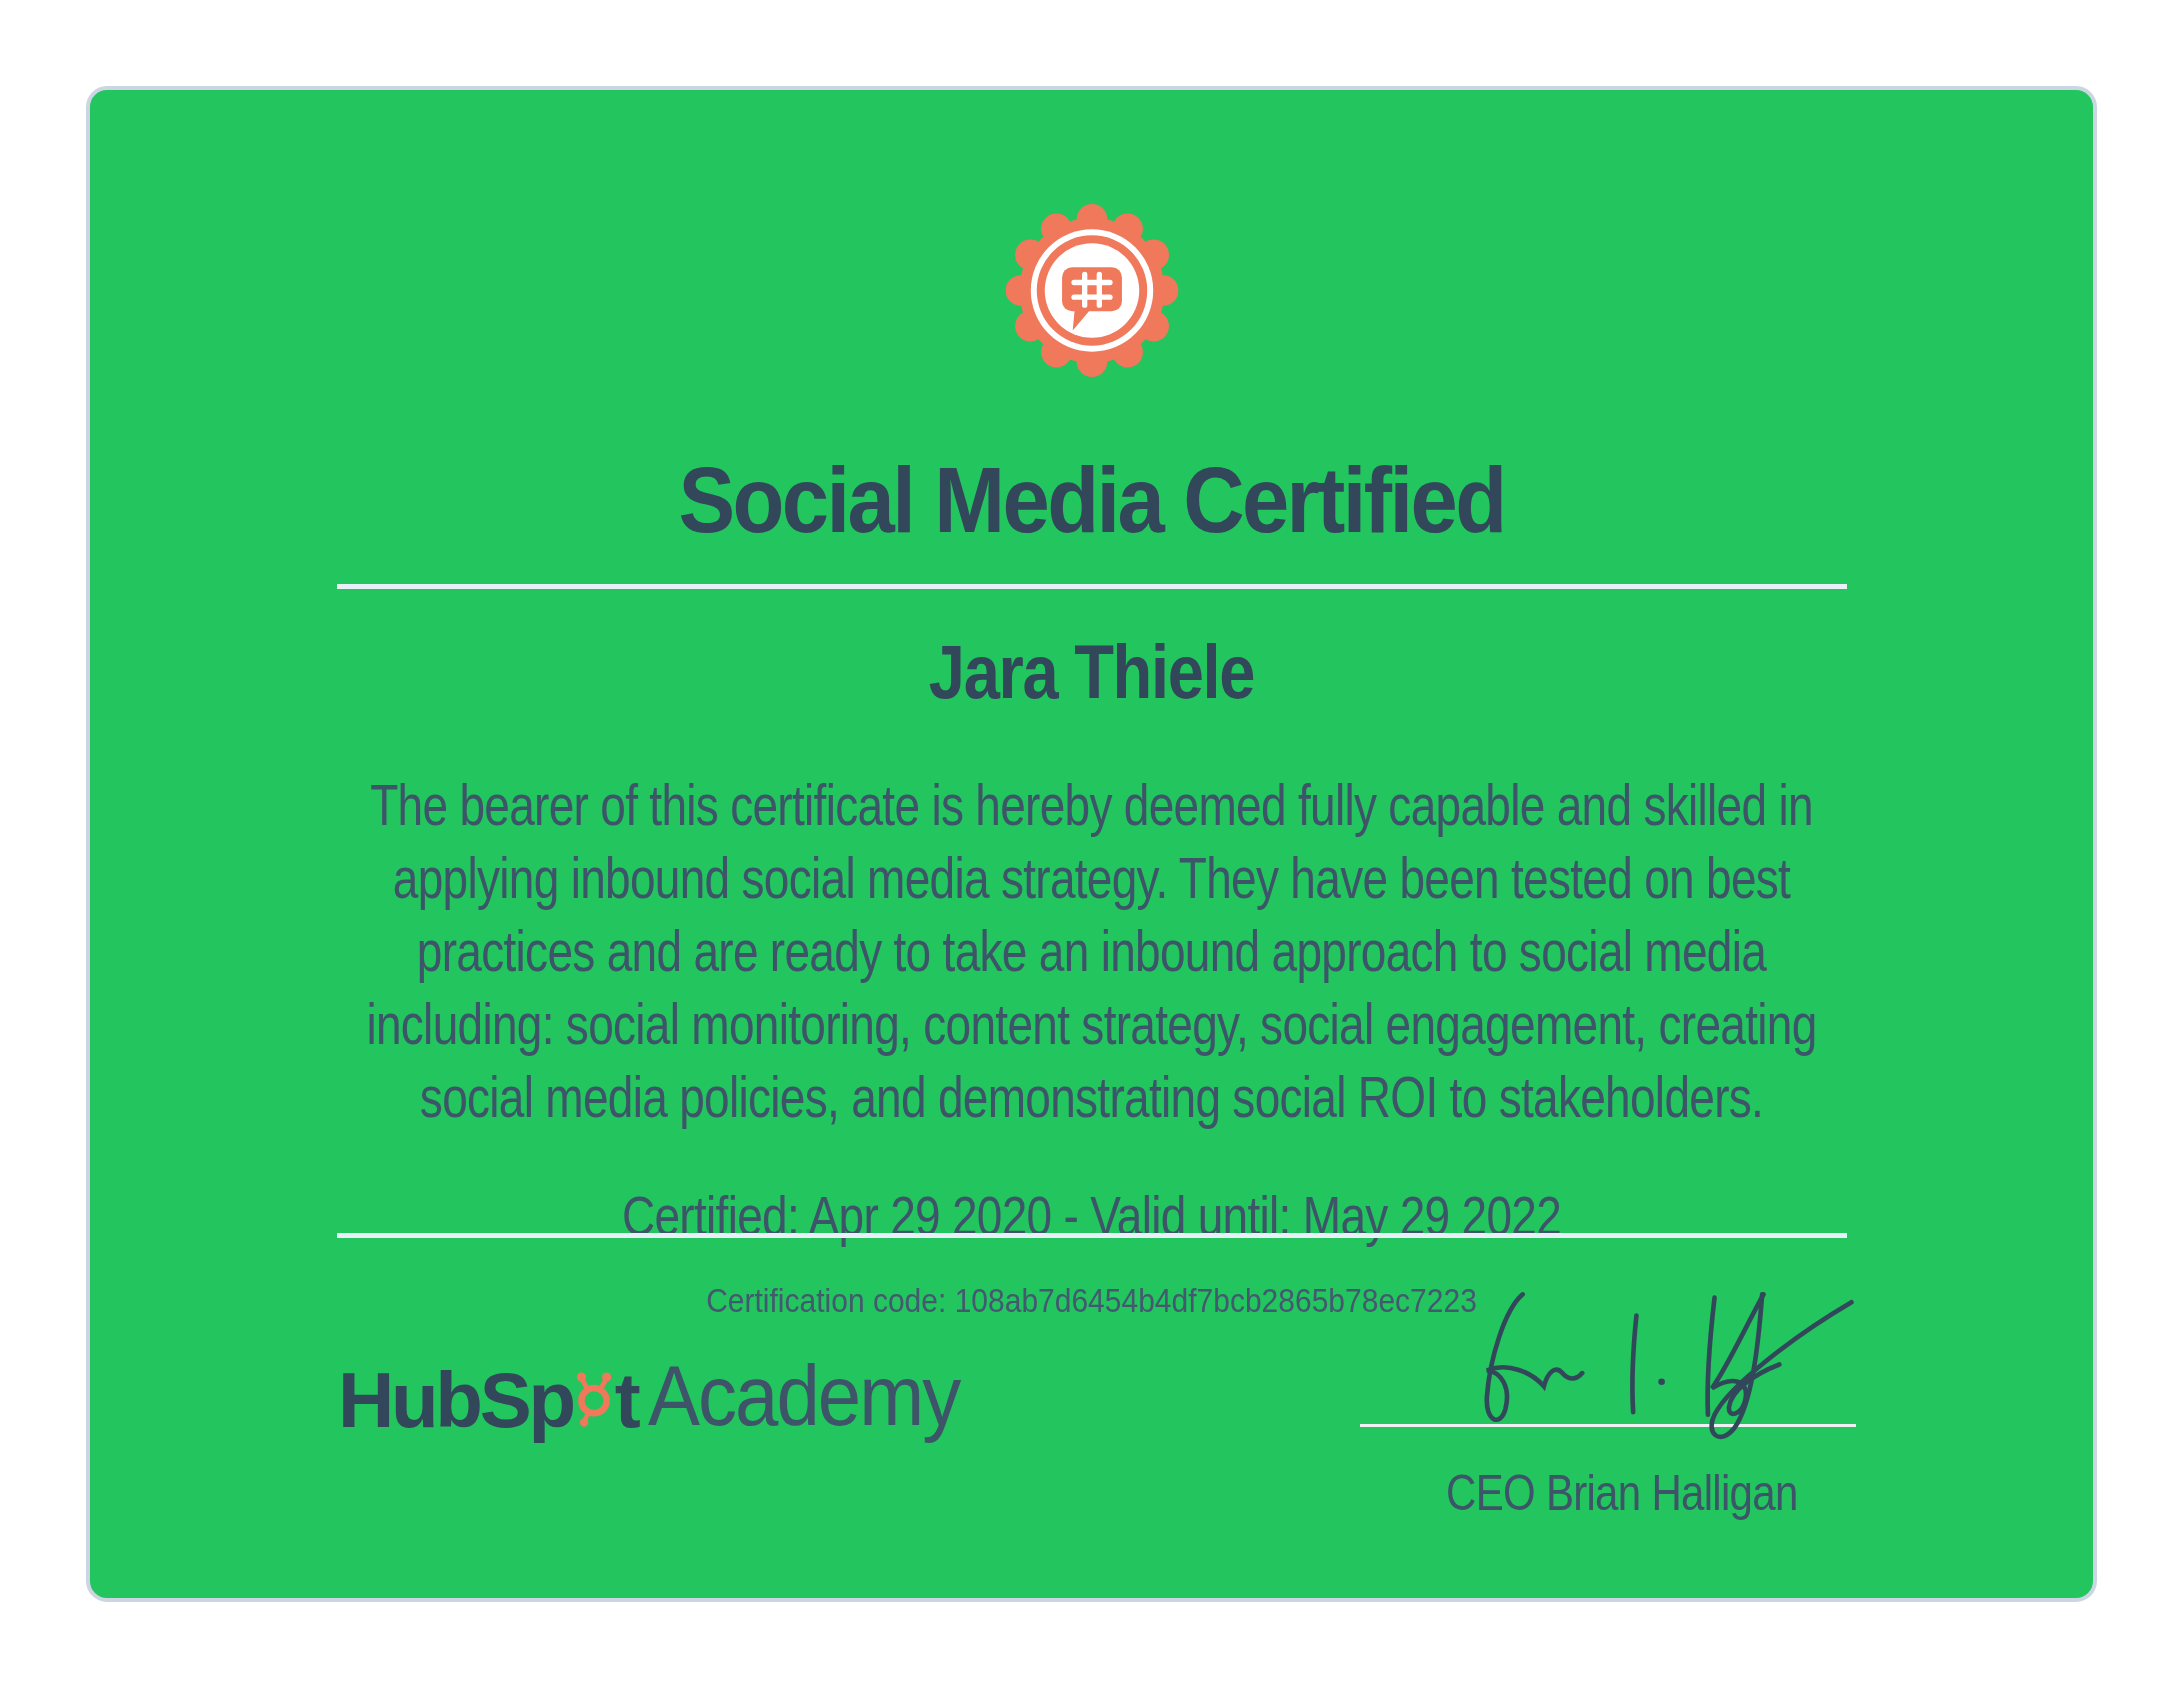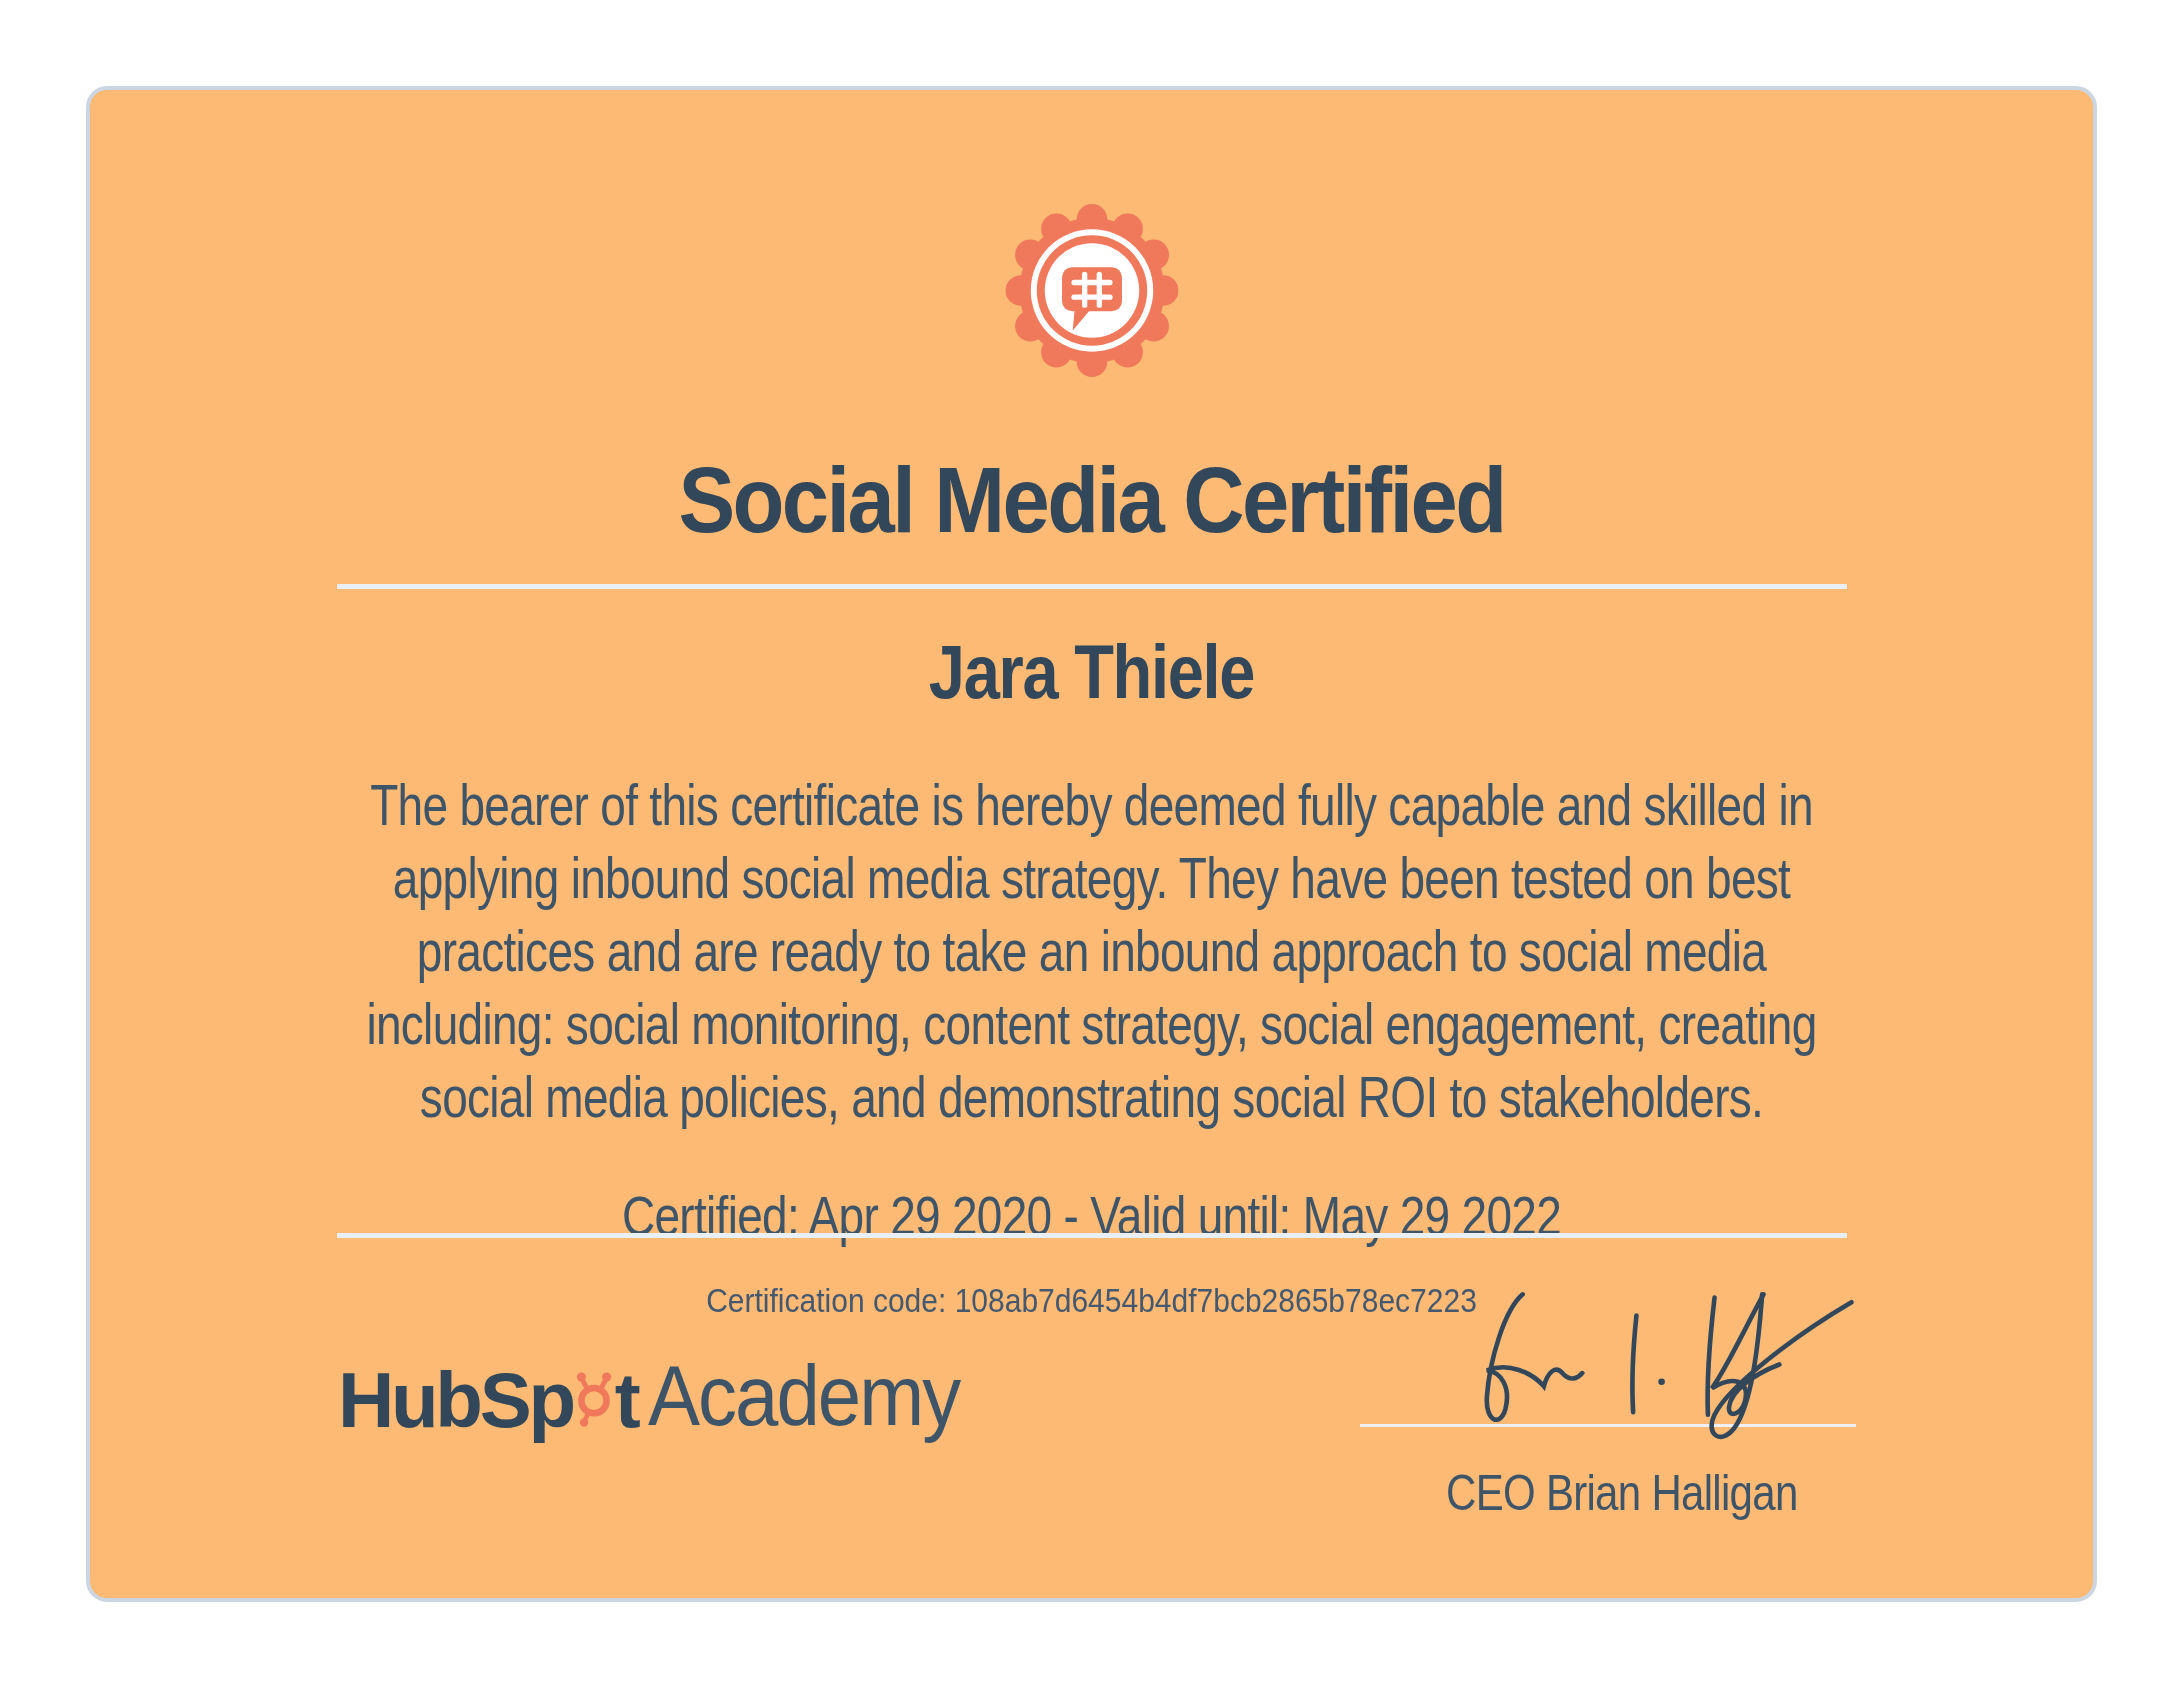--- a/index.html
+++ b/index.html
@@ -6,21 +6,21 @@
   html,body { background:#ffffff; }
   body {
     width:2183px; height:1687px;
     position:relative;
     font-family:"Liberation Sans", sans-serif;
     color:#33475b;
   }
   .card {
     position:absolute; left:86px; top:86px;
     width:2011px; height:1516px;
-    background:#fdba74;
+    background:#22c55e;
     border:4px solid #ccd6e3;
     border-radius:21px;
   }
   .abs { position:absolute; }
   .center-x { left:50%; transform:translateX(-50%); }
 
   .badge { top:114px; width:173px; height:173px; }
 
   .cert-title {
     top:356px; width:100%; text-align:center;

